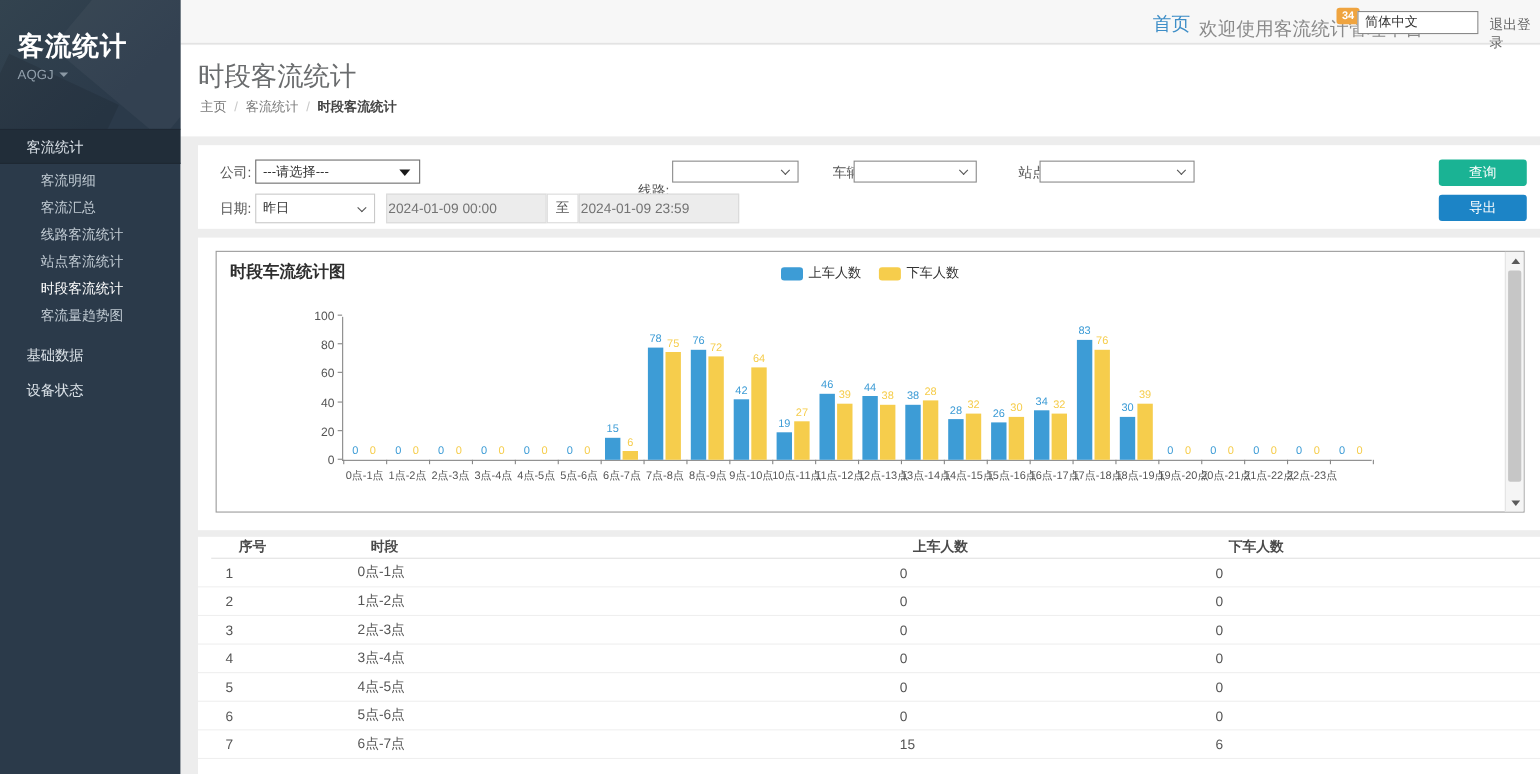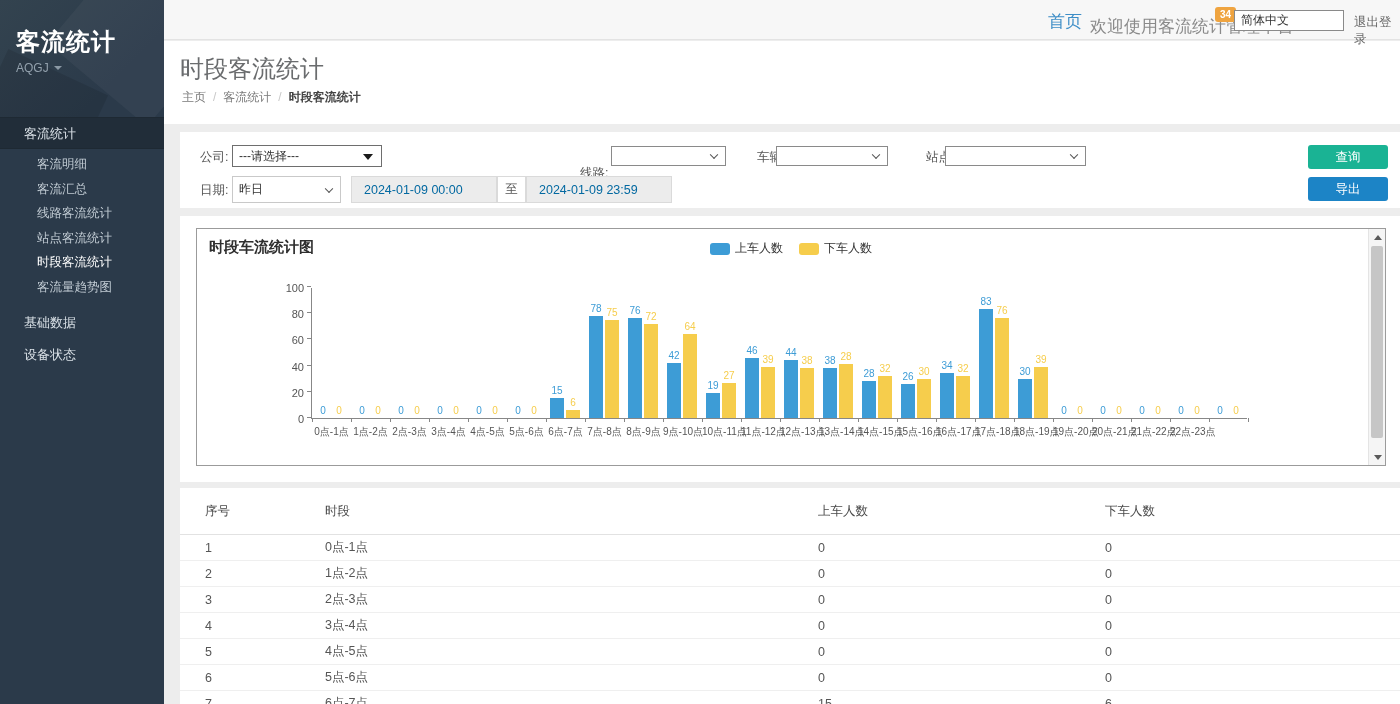--- a/index.html
+++ b/index.html
@@ -38,21 +38,21 @@
   .breadcrumb .sep { color:#c8c8c8; margin:0 7px; }
   .breadcrumb .crumb { color:#7a7a7a; cursor:pointer; }
   .breadcrumb .crumb.last { color:#444; font-weight:bold; cursor:default; }
   
   .panel { position:absolute; background:#fff; }
   #filter-panel { left:180px; top:132px; width:1220px; height:76px; }
   .f-label { position:absolute; font-size:12.5px; color:#555; }
   .sel { position:absolute; background:#fff; border:1px solid #8a8a8a; font-size:12px; color:#333; padding-left:6px; cursor:pointer; }
   .sel .chev { position:absolute; right:8px; top:50%; width:6px; height:6px; border-right:1.5px solid #555; border-bottom:1.5px solid #555; transform:translateY(-70%) rotate(45deg); }
   .sel .tri { position:absolute; right:8px; top:50%; margin-top:-2px; width:0; height:0; border-left:5px solid transparent; border-right:5px solid transparent; border-top:6px solid #1a1a1a; }
-  .date-input { position:absolute; background:#ececec; border:1px solid #dadada; color:#0369a1; font-size:12.5px; padding-left:12px; display:flex; align-items:center; }
+  .date-input { position:absolute; background:#ececec; border:1px solid #dadada; color:#737373; font-size:12.5px; padding-left:1px; display:flex; align-items:center; }
   .to-box { position:absolute; background:#fff; border:1px solid #dadada; color:#555; font-size:12.5px; display:flex; align-items:center; justify-content:center; }
   .btn { position:absolute; width:80px; height:24px; border:none; border-radius:3px; color:#fff; font-size:12.5px; cursor:pointer; font-family:inherit; }
   .btn-query { background:#1ab394; }
   .btn-export { background:#1c84c6; }
   
   #chart-panel { left:180px; top:216px; width:1220px; height:266px; }
   .chart-box { position:absolute; left:16px; top:12px; width:1190px; height:238px; border:1px solid #9b9b9b; background:#fff; }
   .chart-title { position:absolute; left:12px; top:9px; font-size:15px; font-weight:bold; color:#2e2e2e; }
   .legend { position:absolute; top:11px; left:50%; transform:translateX(-50%); display:flex; gap:16px; }
   .legend-item { display:flex; align-items:center; gap:5px; cursor:pointer; }
@@ -68,21 +68,21 @@
   
   .vscroll { position:absolute; right:0; top:0; width:17px; height:100%; background:#f5f5f5; border-left:1px solid #e4e4e4; }
   .vscroll .arrow-box { position:absolute; left:0; width:17px; height:16px; display:flex; align-items:center; justify-content:center; cursor:pointer; }
   .arrow-up { top:0; }
   .arrow-down { bottom:0; }
   .tri-up { width:0; height:0; border-left:4px solid transparent; border-right:4px solid transparent; border-bottom:5px solid #5a5a5a; }
   .tri-dn { width:0; height:0; border-left:4px solid transparent; border-right:4px solid transparent; border-top:5px solid #5a5a5a; }
   .thumb { position:absolute; left:2px; top:17px; width:12px; height:192px; background:#c6c6c6; border-radius:2px; cursor:pointer; }
   
   #table-panel { left:180px; top:488px; width:1220px; height:216px; overflow:hidden; }
-  .t-head { display:grid; grid-template-columns:120px 493px 287px 1fr; height:47px; align-items:center; padding:0 12px 0 25px; font-weight:normal; font-size:12.5px; color:#4a4a4a; border-bottom:1px solid #e2e2e2; }
+  .t-head { display:grid; grid-template-columns:120px 493px 287px 1fr; height:20px; align-items:center; padding:0 12px 0 25px; font-weight:bold; font-size:12.5px; color:#4a4a4a; border-bottom:1px solid #e2e2e2;margin-left:12px; }
   .t-row { display:grid; grid-template-columns:120px 493px 287px 1fr; height:26px; align-items:center; padding:0 12px 0 25px; font-size:12.5px; color:#555; border-bottom:1px solid #efefef; }
 </style>
 </head>
 <body>
 
 <div class="sidebar">
   <div class="brand-area">
     <div class="brand">客流统计</div>
     <div class="org-code">
       <span>AQGJ</span>

